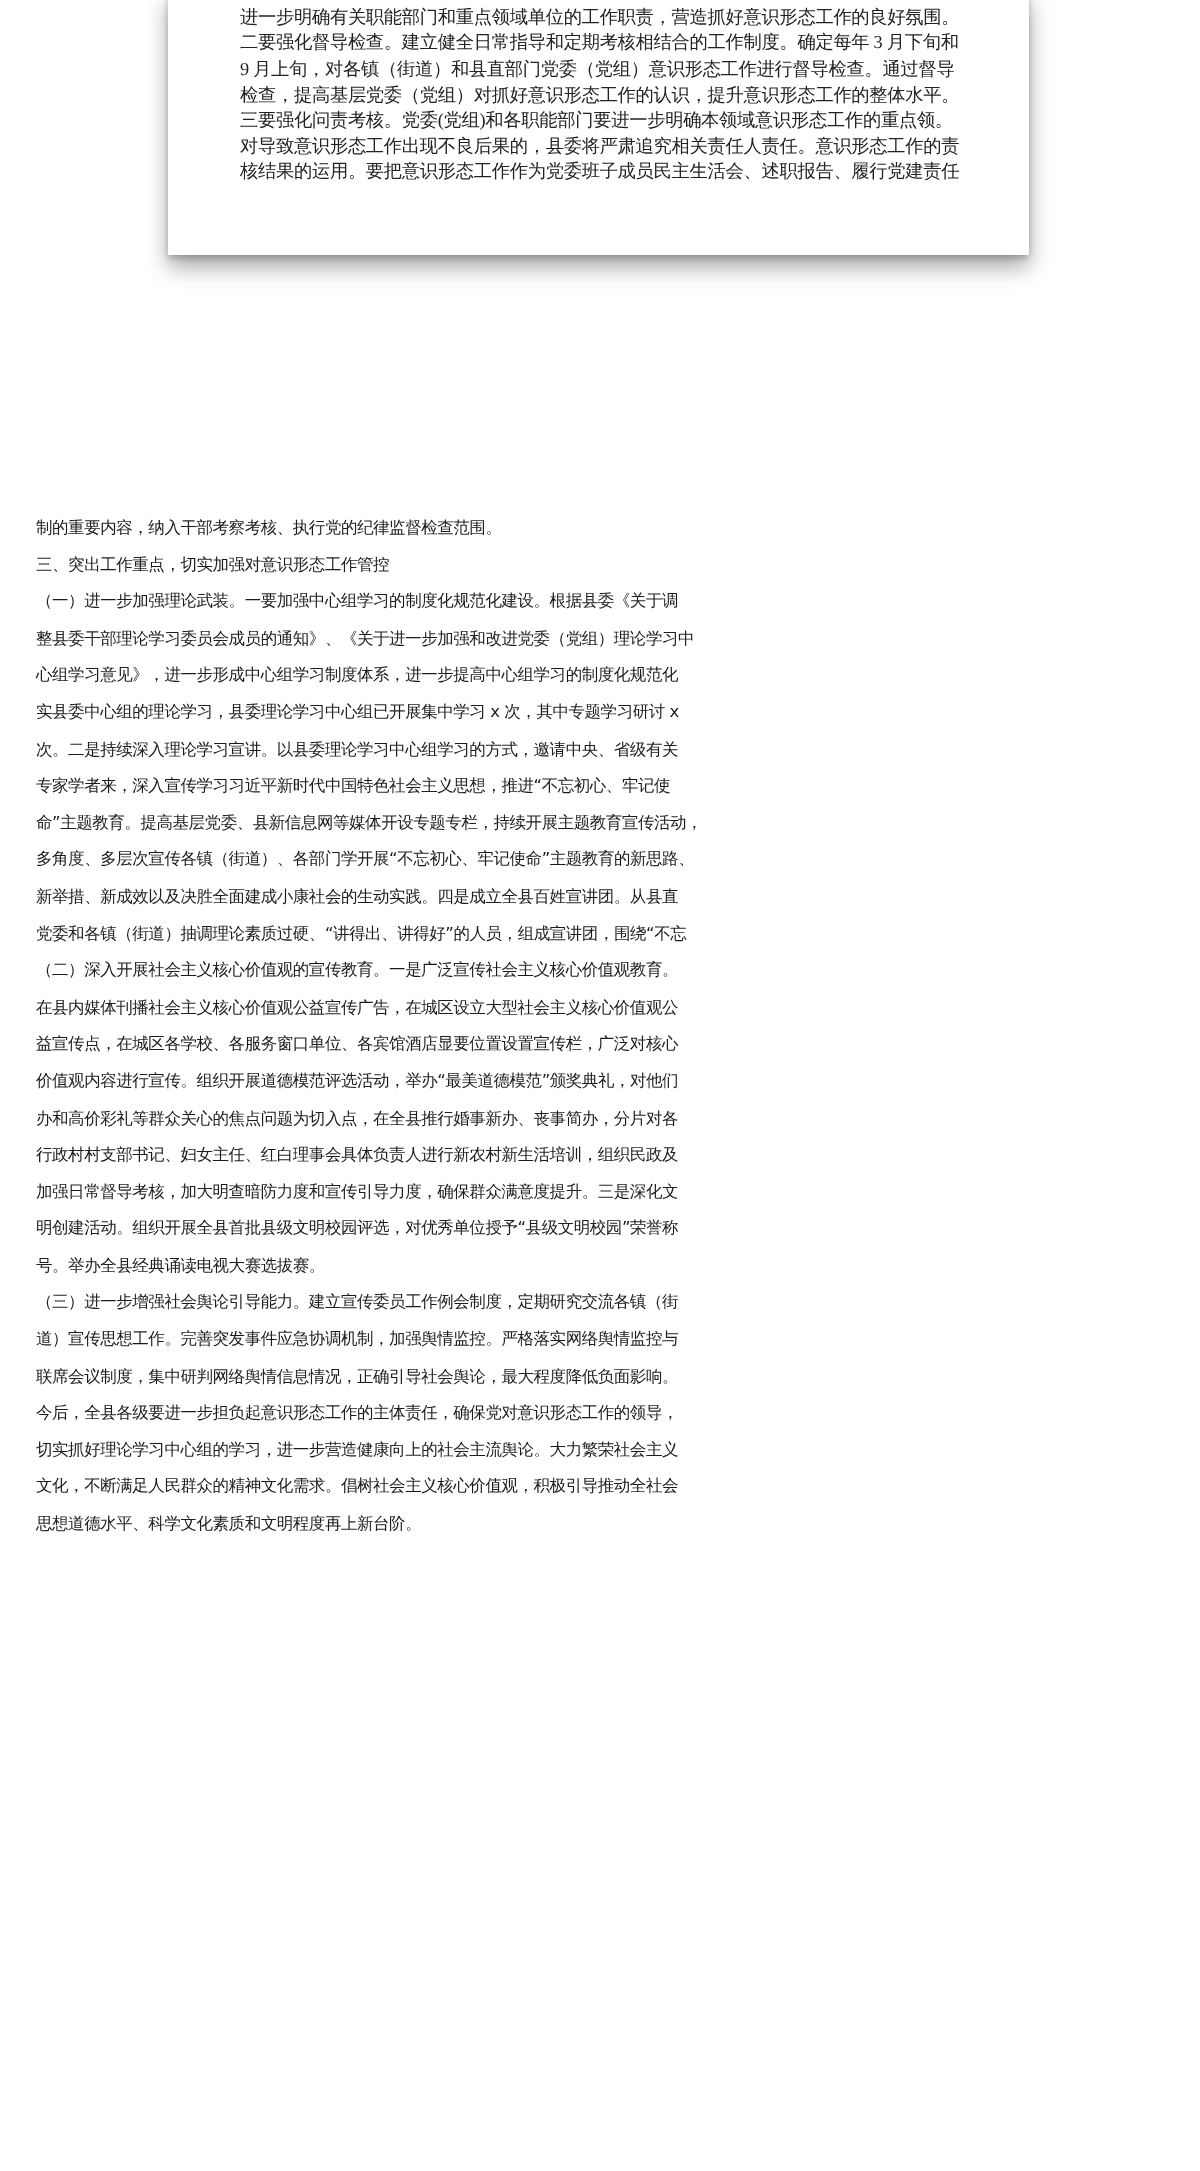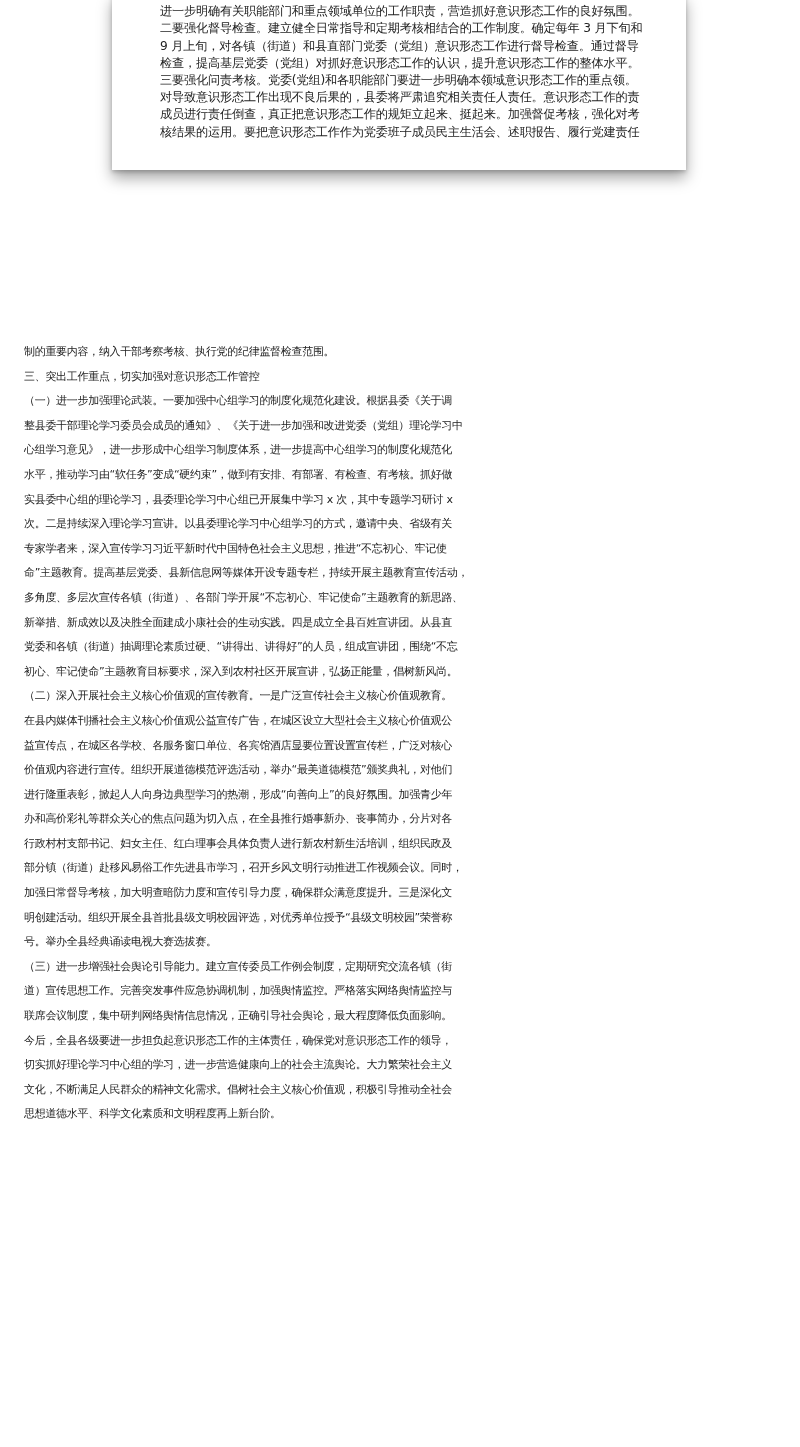--- a/index.html
+++ b/index.html
@@ -32,20 +32,21 @@
       width: 500px;
       font-size: 12.2px;
       line-height: 17.2px;
       color: #222;
       letter-spacing: -0.2px;
     }
     .preview-line {
       white-space: nowrap;
       overflow: hidden;
       height: 17.2px;
+      font-family: Liberation Serif, serif;
     }
     .preview-line.cut {
       margin-top: -8px;
     }
     .main-text {
       position: absolute;
       left: 24px;
       top: 340px;
       width: 760px;
       font-size: 11px;
@@ -64,48 +65,43 @@
 
 <div class="preview-card">
   <div class="preview-lines">
     <div class="preview-line cut">席会议制度，加强对全县意识形态工作的统筹协调，提高意识形态领域舆情研判应对能力。</div>
     <div class="preview-line">进一步明确有关职能部门和重点领域单位的工作职责，营造抓好意识形态工作的良好氛围。</div>
     <div class="preview-line">二要强化督导检查。建立健全日常指导和定期考核相结合的工作制度。确定每年 3 月下旬和</div>
     <div class="preview-line">9 月上旬，对各镇（街道）和县直部门党委（党组）意识形态工作进行督导检查。通过督导</div>
     <div class="preview-line">检查，提高基层党委（党组）对抓好意识形态工作的认识，提升意识形态工作的整体水平。</div>
     <div class="preview-line">三要强化问责考核。党委(党组)和各职能部门要进一步明确本领域意识形态工作的重点领。</div>
     <div class="preview-line">对导致意识形态工作出现不良后果的，县委将严肃追究相关责任人责任。意识形态工作的责</div>
-    <div class="preview-line">成员进行责任倒查，真正把意识形态工作的规矩立起来、挺起来。加强督促考核，强化对考</div>
     <div class="preview-line">核结果的运用。要把意识形态工作作为党委班子成员民主生活会、述职报告、履行党建责任</div>
   </div>
 </div>
 
 <div class="main-text">
   <div class="main-line">制的重要内容，纳入干部考察考核、执行党的纪律监督检查范围。</div>
   <div class="main-line">三、突出工作重点，切实加强对意识形态工作管控</div>
   <div class="main-line">（一）进一步加强理论武装。一要加强中心组学习的制度化规范化建设。根据县委《关于调</div>
   <div class="main-line">整县委干部理论学习委员会成员的通知》、《关于进一步加强和改进党委（党组）理论学习中</div>
   <div class="main-line">心组学习意见》，进一步形成中心组学习制度体系，进一步提高中心组学习的制度化规范化</div>
-  <div class="main-line">水平，推动学习由“软任务”变成“硬约束”，做到有安排、有部署、有检查、有考核。抓好做</div>
   <div class="main-line">实县委中心组的理论学习，县委理论学习中心组已开展集中学习 x 次，其中专题学习研讨 x</div>
   <div class="main-line">次。二是持续深入理论学习宣讲。以县委理论学习中心组学习的方式，邀请中央、省级有关</div>
   <div class="main-line">专家学者来，深入宣传学习习近平新时代中国特色社会主义思想，推进“不忘初心、牢记使</div>
   <div class="main-line">命”主题教育。提高基层党委、县新信息网等媒体开设专题专栏，持续开展主题教育宣传活动，</div>
   <div class="main-line">多角度、多层次宣传各镇（街道）、各部门学开展“不忘初心、牢记使命”主题教育的新思路、</div>
   <div class="main-line">新举措、新成效以及决胜全面建成小康社会的生动实践。四是成立全县百姓宣讲团。从县直</div>
   <div class="main-line">党委和各镇（街道）抽调理论素质过硬、“讲得出、讲得好”的人员，组成宣讲团，围绕“不忘</div>
-  <div class="main-line">初心、牢记使命”主题教育目标要求，深入到农村社区开展宣讲，弘扬正能量，倡树新风尚。</div>
   <div class="main-line">（二）深入开展社会主义核心价值观的宣传教育。一是广泛宣传社会主义核心价值观教育。</div>
   <div class="main-line">在县内媒体刊播社会主义核心价值观公益宣传广告，在城区设立大型社会主义核心价值观公</div>
   <div class="main-line">益宣传点，在城区各学校、各服务窗口单位、各宾馆酒店显要位置设置宣传栏，广泛对核心</div>
   <div class="main-line">价值观内容进行宣传。组织开展道德模范评选活动，举办“最美道德模范”颁奖典礼，对他们</div>
-  <div class="main-line">进行隆重表彰，掀起人人向身边典型学习的热潮，形成“向善向上”的良好氛围。加强青少年</div>
   <div class="main-line">办和高价彩礼等群众关心的焦点问题为切入点，在全县推行婚事新办、丧事简办，分片对各</div>
   <div class="main-line">行政村村支部书记、妇女主任、红白理事会具体负责人进行新农村新生活培训，组织民政及</div>
-  <div class="main-line">部分镇（街道）赴移风易俗工作先进县市学习，召开乡风文明行动推进工作视频会议。同时，</div>
   <div class="main-line">加强日常督导考核，加大明查暗防力度和宣传引导力度，确保群众满意度提升。三是深化文</div>
   <div class="main-line">明创建活动。组织开展全县首批县级文明校园评选，对优秀单位授予“县级文明校园”荣誉称</div>
   <div class="main-line">号。举办全县经典诵读电视大赛选拔赛。</div>
   <div class="main-line">（三）进一步增强社会舆论引导能力。建立宣传委员工作例会制度，定期研究交流各镇（街</div>
   <div class="main-line">道）宣传思想工作。完善突发事件应急协调机制，加强舆情监控。严格落实网络舆情监控与</div>
   <div class="main-line">联席会议制度，集中研判网络舆情信息情况，正确引导社会舆论，最大程度降低负面影响。</div>
   <div class="main-line">今后，全县各级要进一步担负起意识形态工作的主体责任，确保党对意识形态工作的领导，</div>
   <div class="main-line">切实抓好理论学习中心组的学习，进一步营造健康向上的社会主流舆论。大力繁荣社会主义</div>
   <div class="main-line">文化，不断满足人民群众的精神文化需求。倡树社会主义核心价值观，积极引导推动全社会</div>
   <div class="main-line">思想道德水平、科学文化素质和文明程度再上新台阶。</div>

